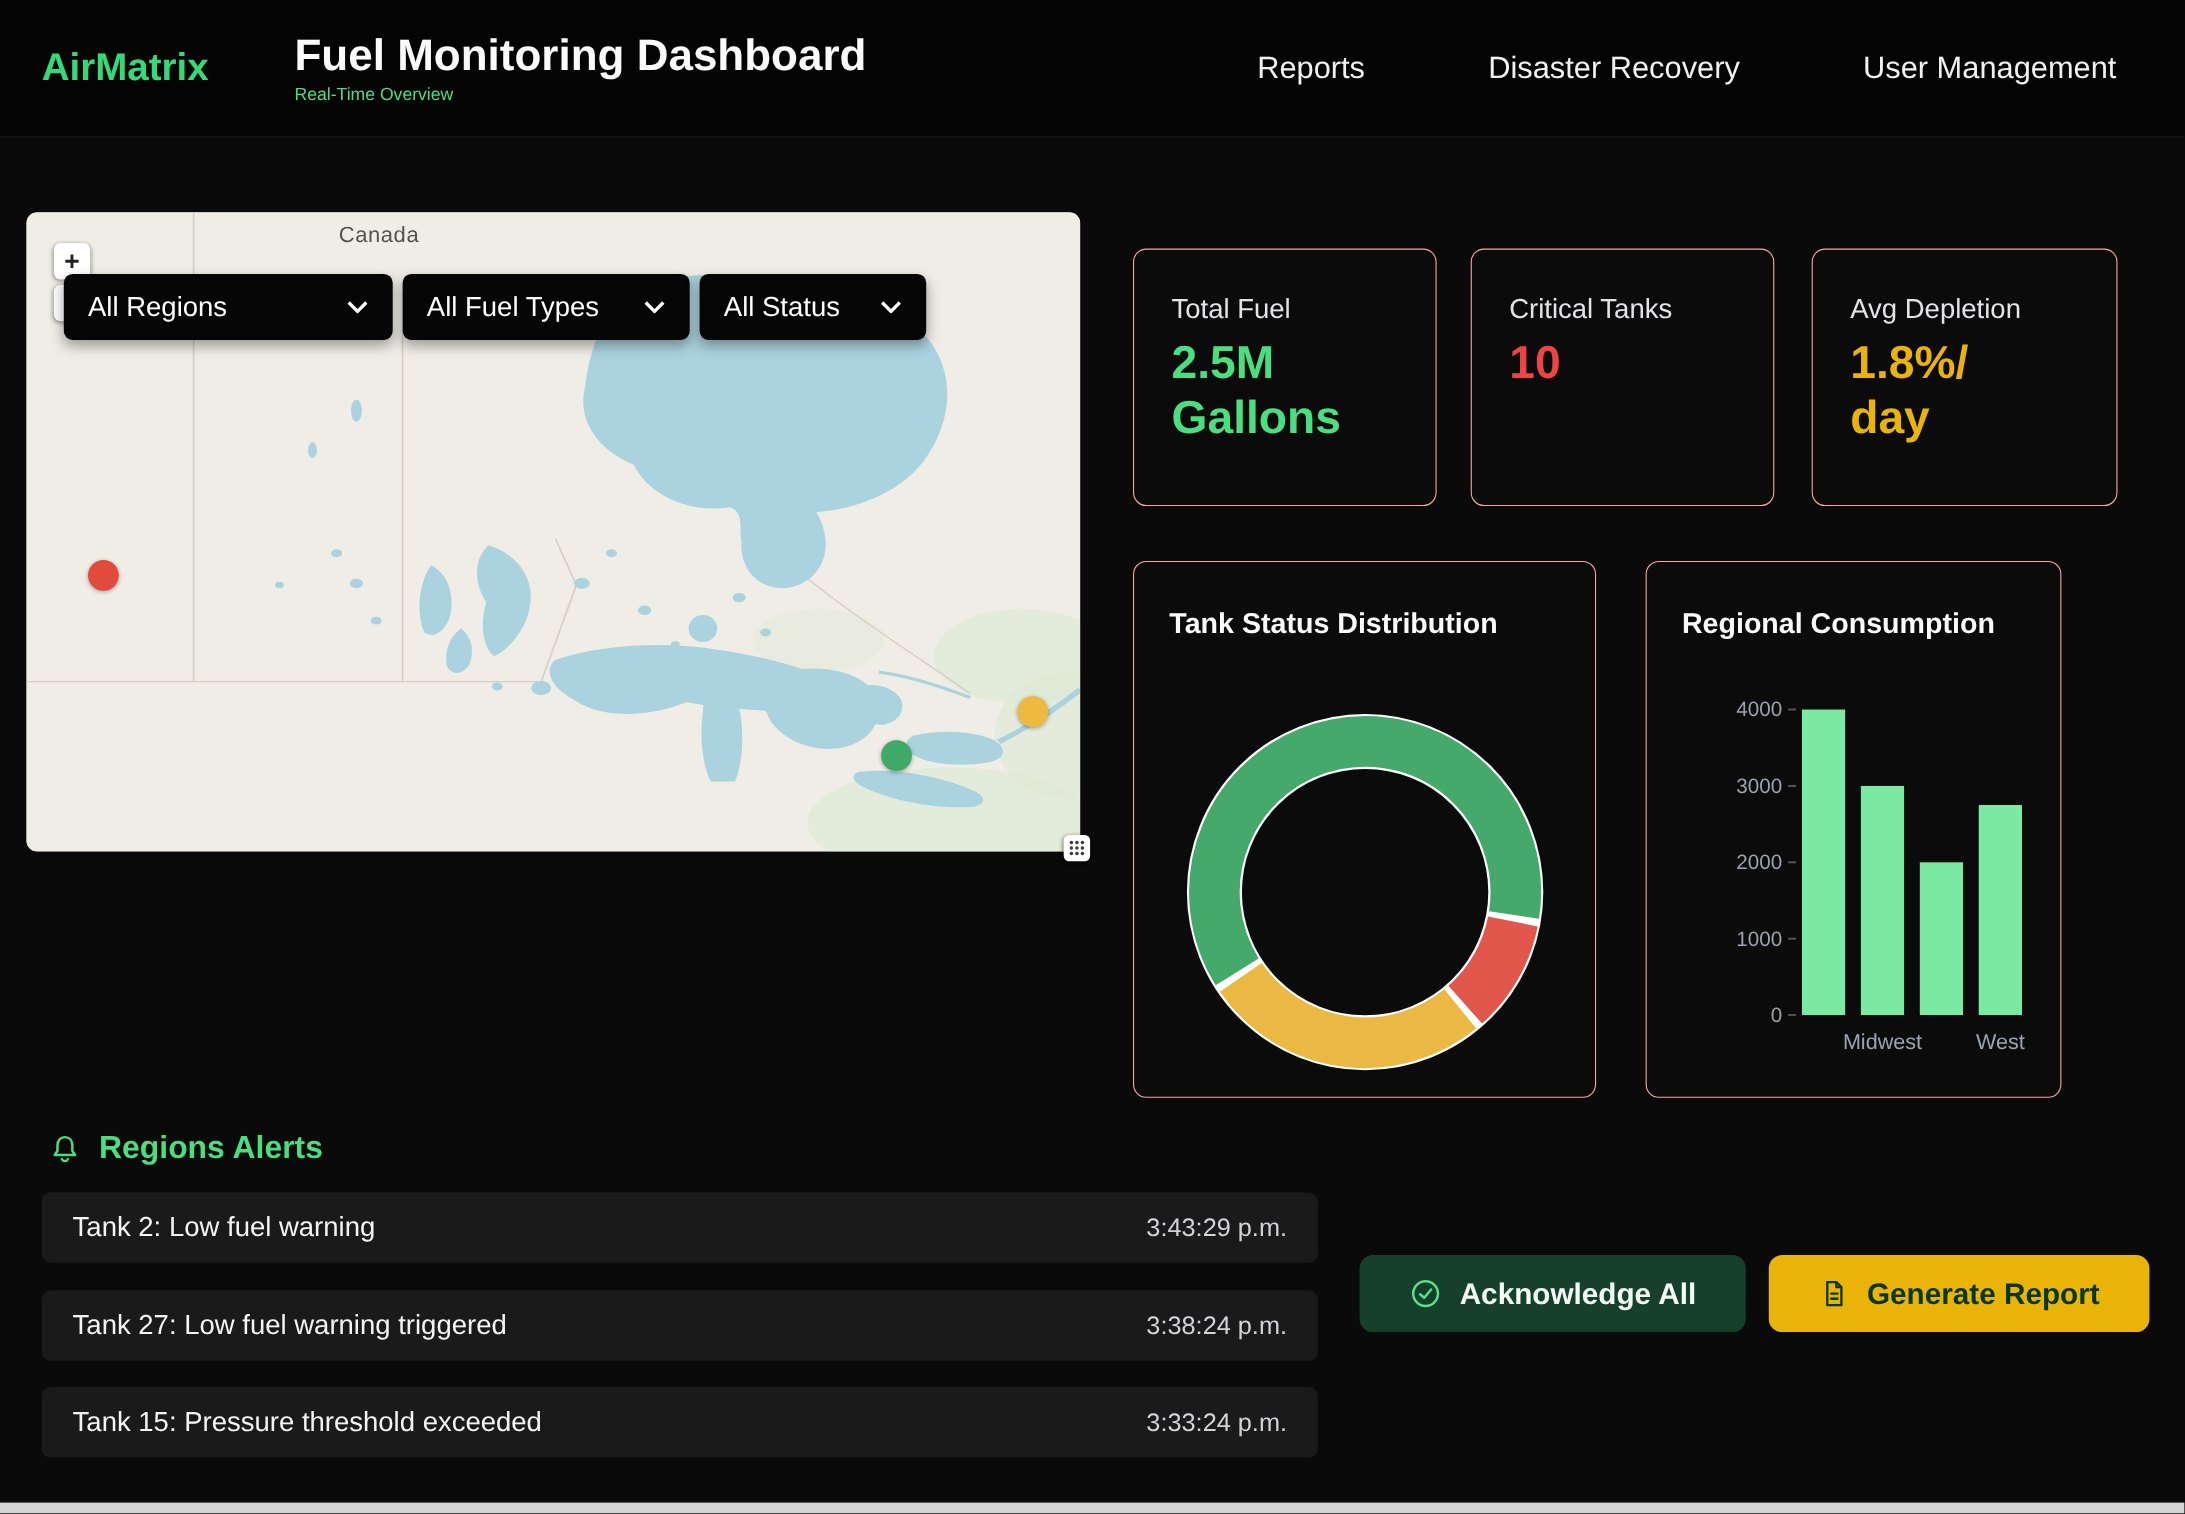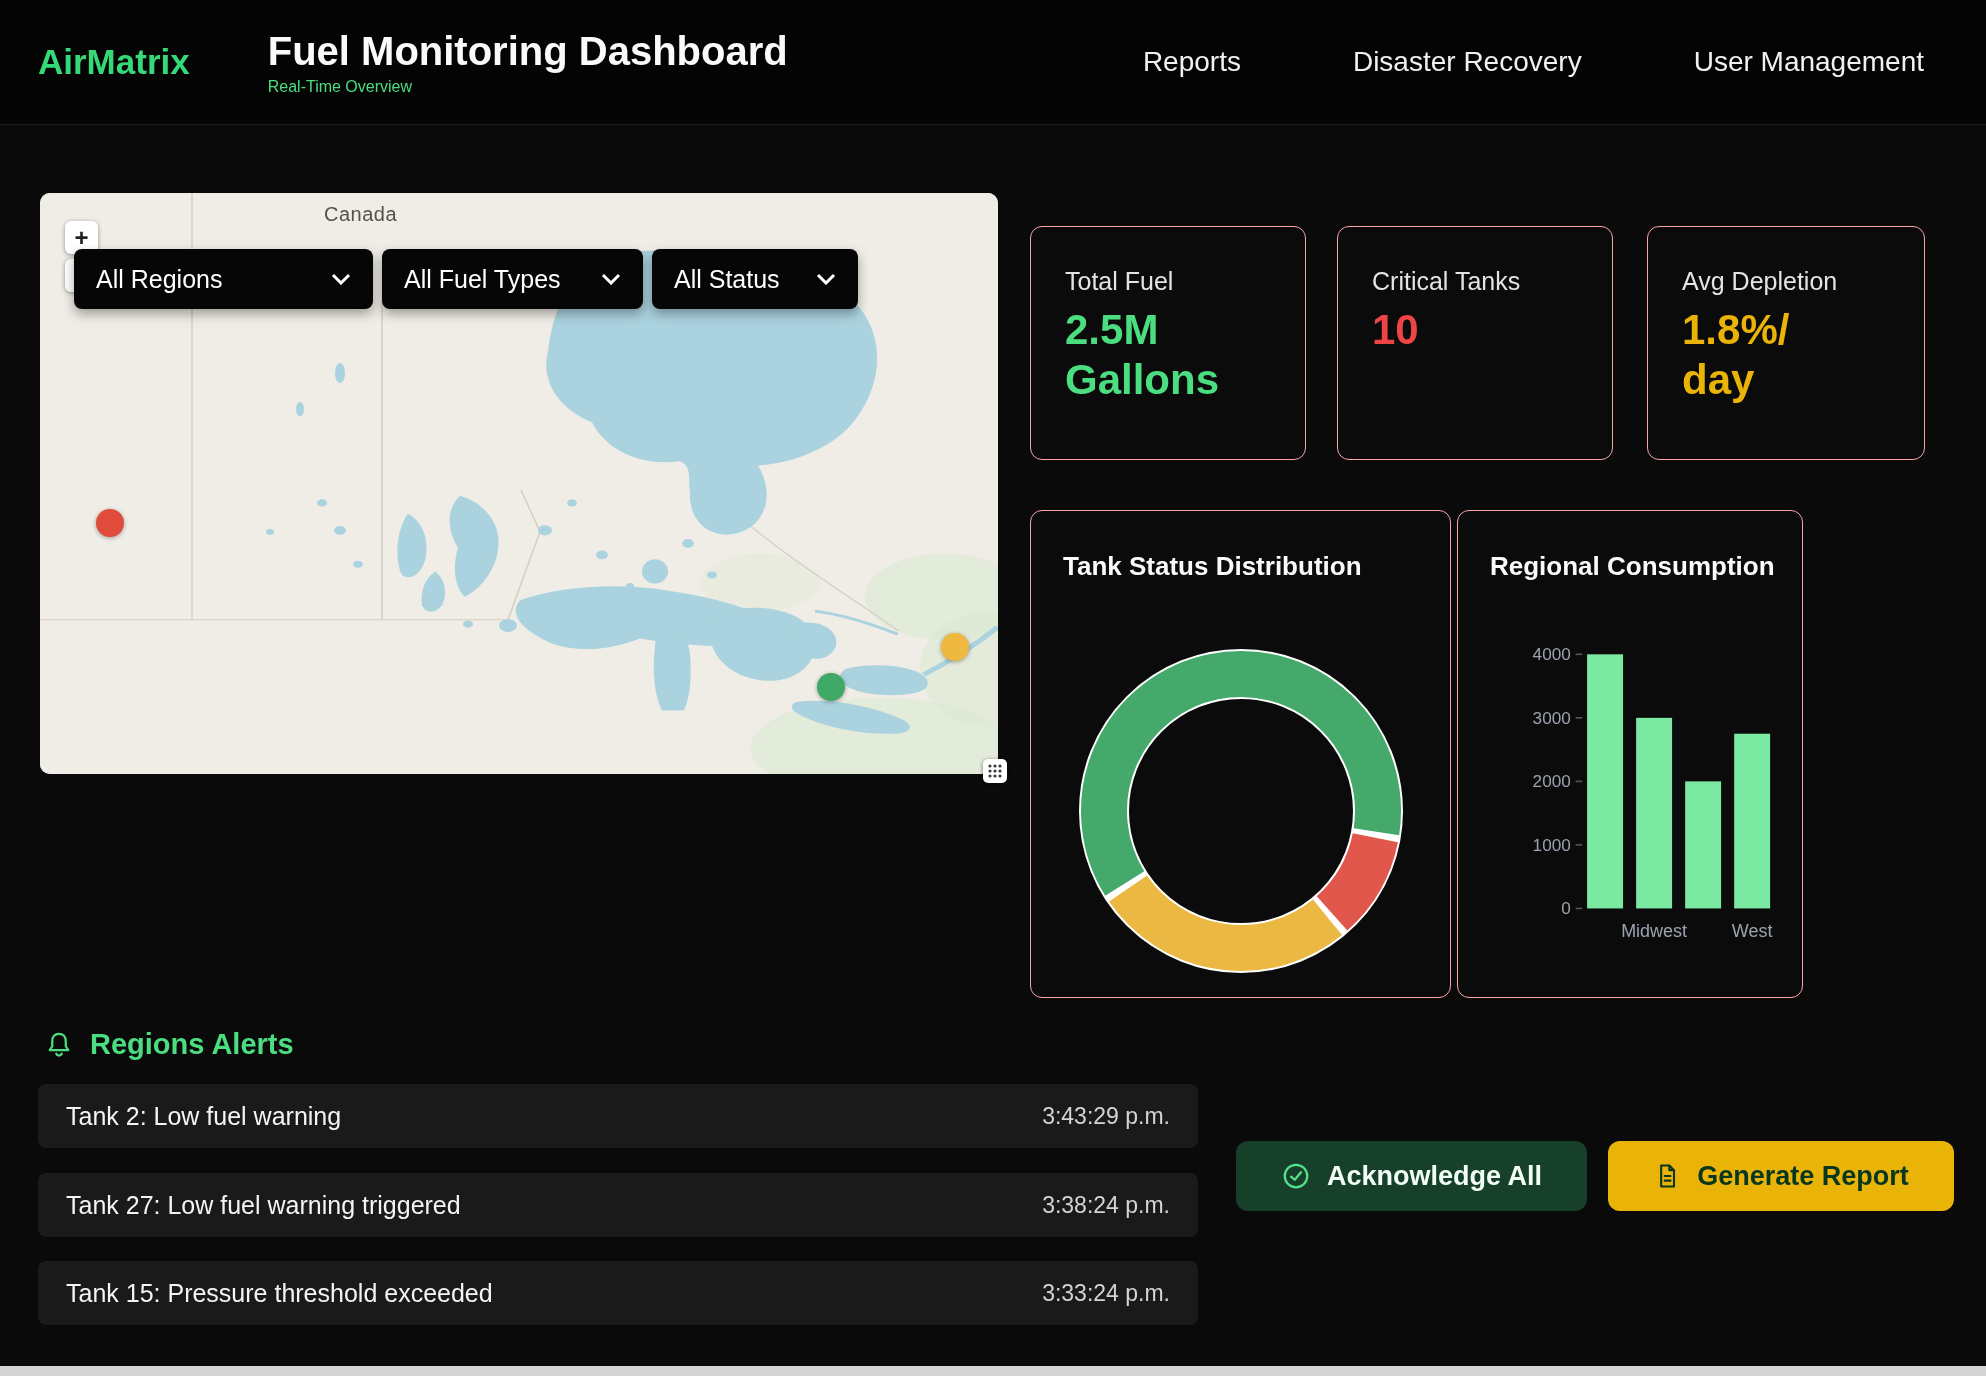--- a/index.html
+++ b/index.html
@@ -10,21 +10,21 @@
   
   .header{position:absolute;top:0;left:0;right:0;height:124px;background:#040404;
     border-bottom:1px solid #1e1e1e;display:flex;align-items:center;}
   .brand{margin-left:38px;font-size:35px;font-weight:700;color:#35d977;}
   .title-block{margin-left:78px;display:flex;flex-direction:column;justify-content:center;}
   .header-title{font-size:40px;font-weight:700;color:#fafafa;line-height:1.15;}
   .header-subtitle{font-size:16px;font-weight:500;color:#4ade80;margin-top:4px;}
   .nav{margin-left:auto;margin-right:62px;display:flex;gap:112px;}
   .nav-item{font-size:28px;color:#f1f1f1;cursor:pointer;white-space:nowrap;}
   
-  .map-panel{position:absolute;left:40px;top:193px;width:958px;height:581px;}
+  .map-panel{position:absolute;left:24px;top:193px;width:958px;height:581px;}
   .map-surface{position:absolute;inset:0;border-radius:10px;overflow:hidden;background:#F0EDE7;}
   .map-surface svg.basemap{position:absolute;inset:0;width:100%;height:100%;}
   .zoom-btn{position:absolute;width:33px;height:33px;background:#fff;border-radius:6px;
     box-shadow:0 1px 4px rgba(0,0,0,.4);display:flex;align-items:center;justify-content:center;
     font-size:24px;font-weight:700;color:#222;z-index:2;cursor:pointer;}
   .zoom-in{left:25px;top:28px;}
   .zoom-out{left:25px;top:66px;}
   .filter{position:absolute;top:56px;height:60px;background:#060606;border-radius:8px;z-index:5;
     display:flex;align-items:center;justify-content:space-between;padding:0 22px;box-sizing:border-box;
     color:#fff;font-weight:400;font-size:25px;cursor:pointer;box-shadow:0 5px 12px rgba(0,0,0,.35);}
@@ -46,21 +46,21 @@
     justify-content:center;z-index:6;cursor:nwse-resize;}
   
   .card{position:absolute;background:#0b0b0b;border:1px solid #fca5a5;border-radius:12px;box-sizing:border-box;}
   .stat-card-1{left:1030px;top:226px;width:276px;height:234px;}
   .stat-card-2{left:1337px;top:226px;width:276px;height:234px;}
   .stat-card-3{left:1647px;top:226px;width:278px;height:234px;}
   .stat-label{position:absolute;left:34px;top:40px;font-size:25px;color:#e4e4e7;font-weight:500;}
   .stat-value{position:absolute;left:34px;top:78px;font-size:42px;font-weight:700;line-height:1.2;
     white-space:pre-line;}
   .donut-card{left:1030px;top:510px;width:421px;height:488px;}
-  .bar-card{left:1457px;top:510px;width:346px;height:488px;}
+  .bar-card{left:1496px;top:510px;width:378px;height:488px;}
   .chart-title{position:absolute;left:32px;top:40px;font-size:26px;font-weight:700;color:#fafafa;z-index:2;}
   #donut-svg{position:absolute;left:40px;top:130px;width:340px;height:340px;}
   #bar-svg{position:absolute;inset:0;width:100%;height:100%;}
   .tick-label{fill:#9CA3AF;font-size:21px;font-family:"Liberation Sans",sans-serif;}
   .x-label{fill:#9CA3AF;font-size:22px;font-family:"Liberation Sans",sans-serif;}
   .tick-mark{stroke:#555;stroke-width:2;}
   
   .alerts-heading{position:absolute;left:44px;top:1028px;display:flex;align-items:center;gap:16px;}
   .alerts-heading-text{font-size:29px;font-weight:700;color:#4ade80;}
   .alert-row{position:absolute;left:38px;width:1160px;height:64px;background:#1a1a1a;border-radius:8px;

